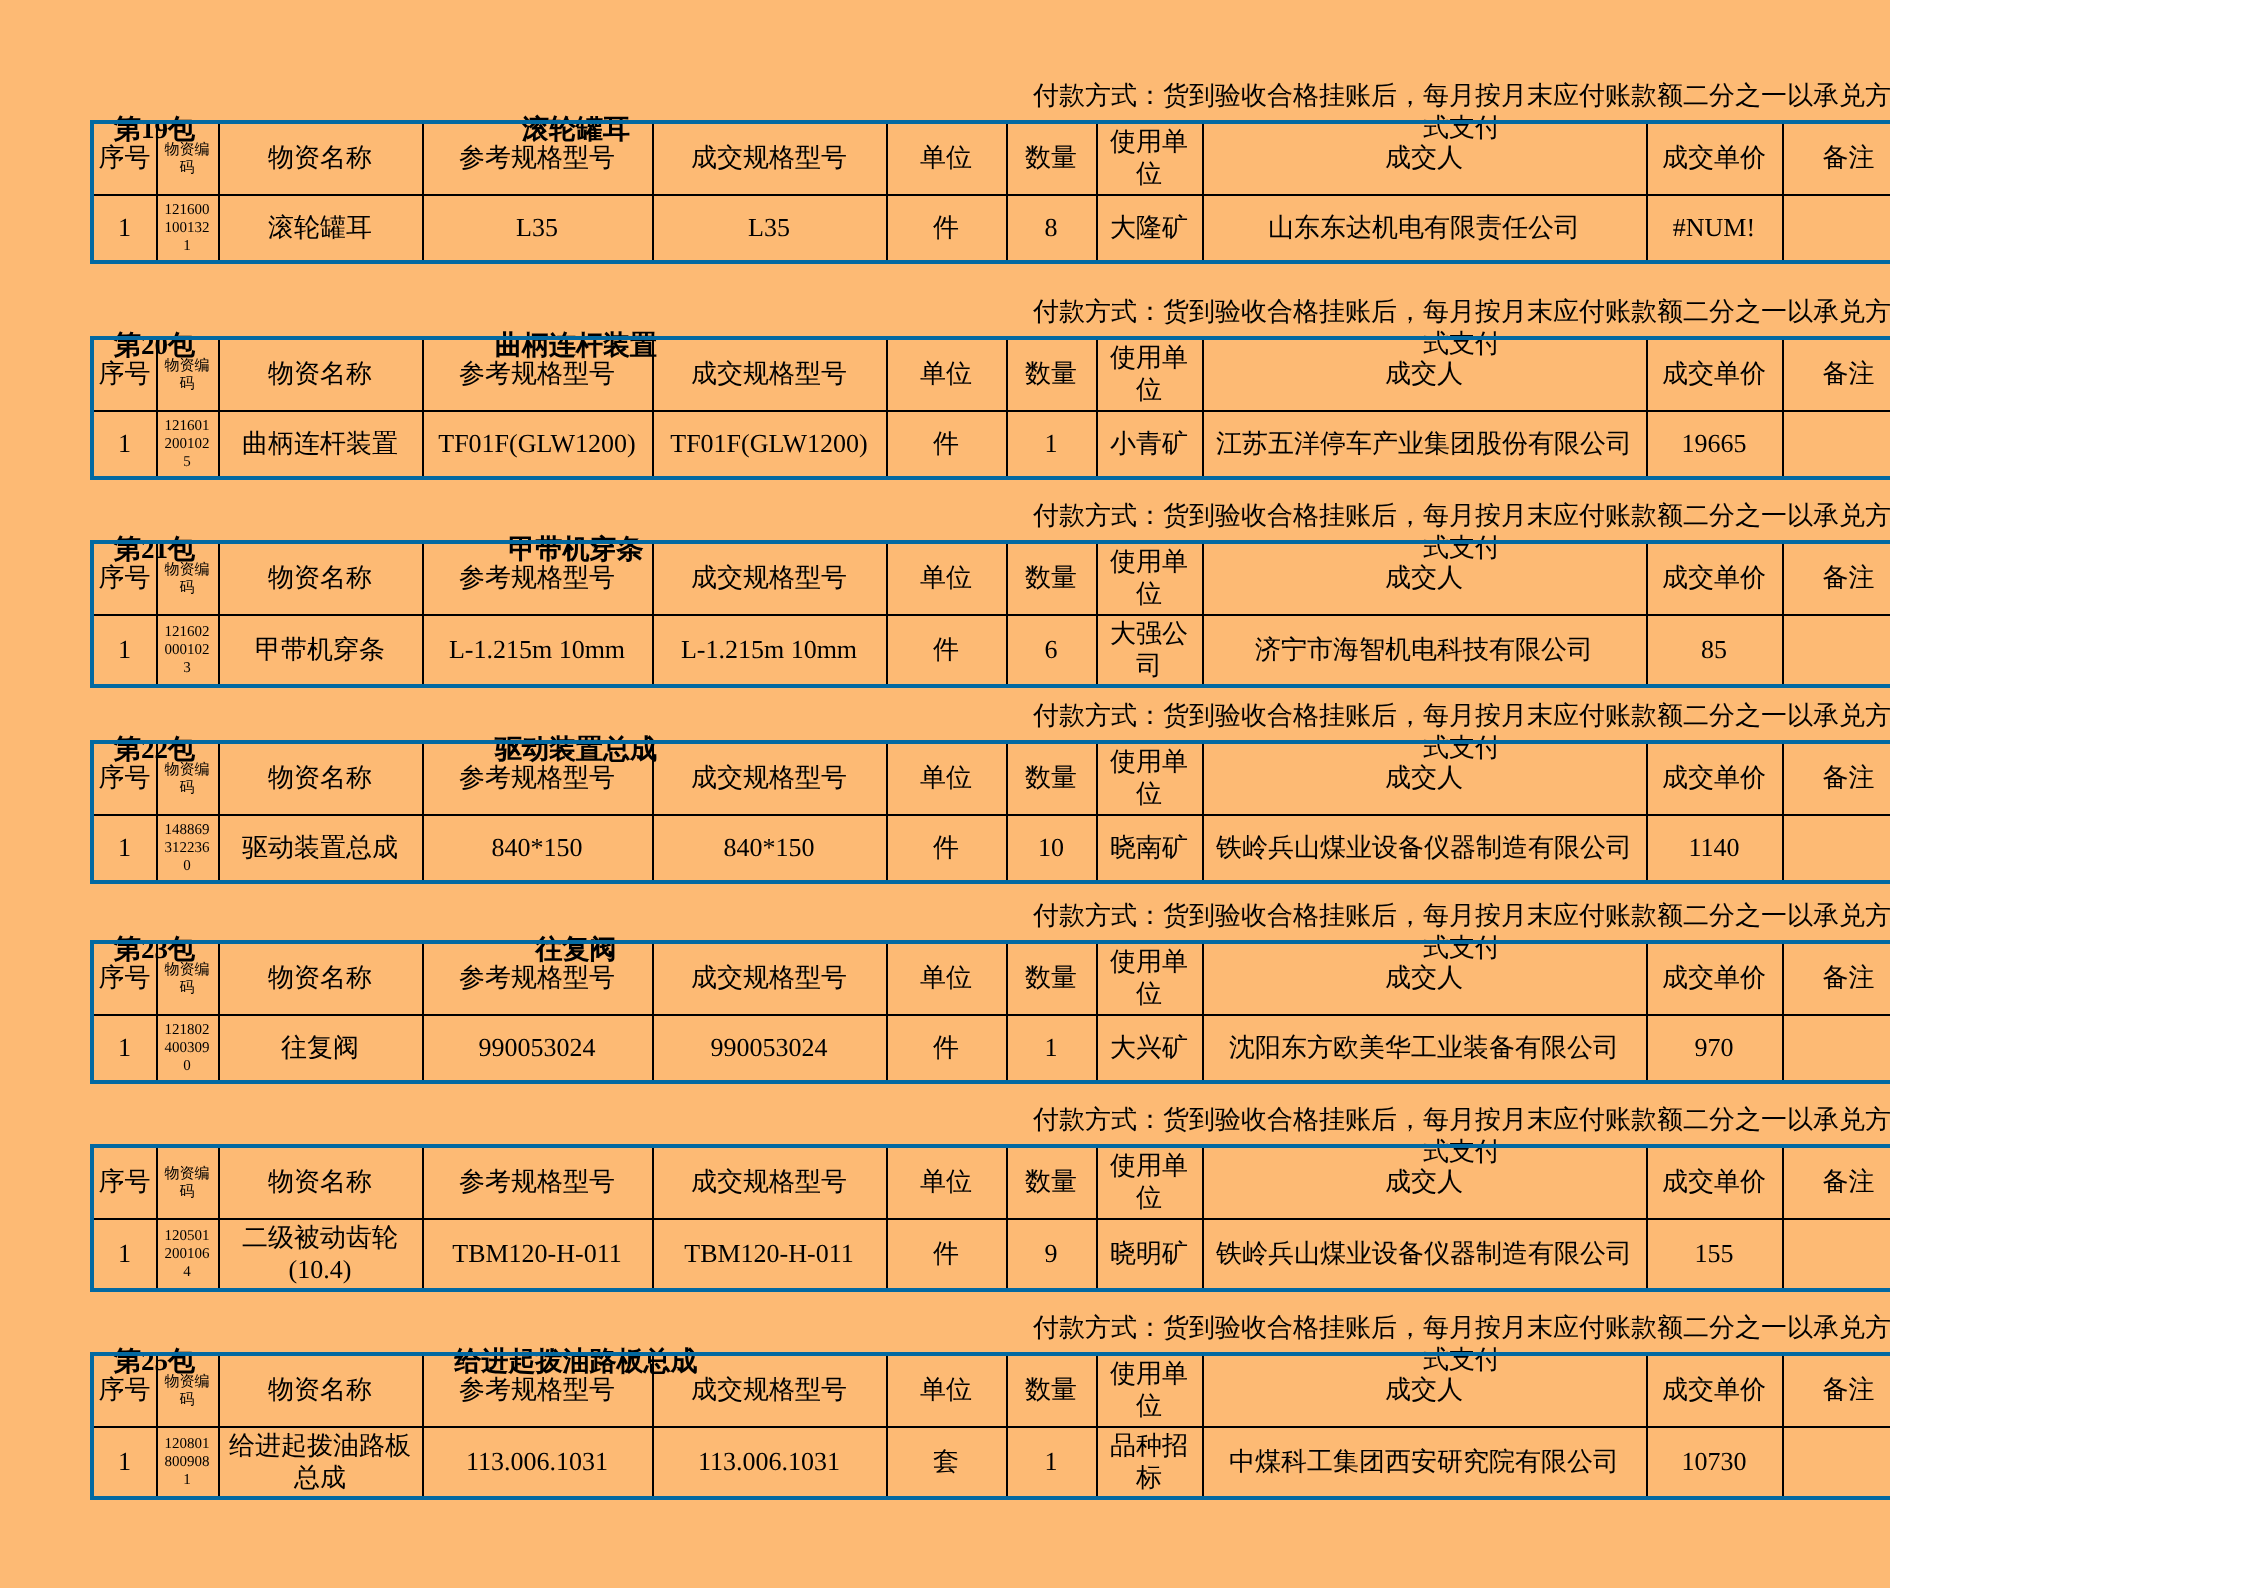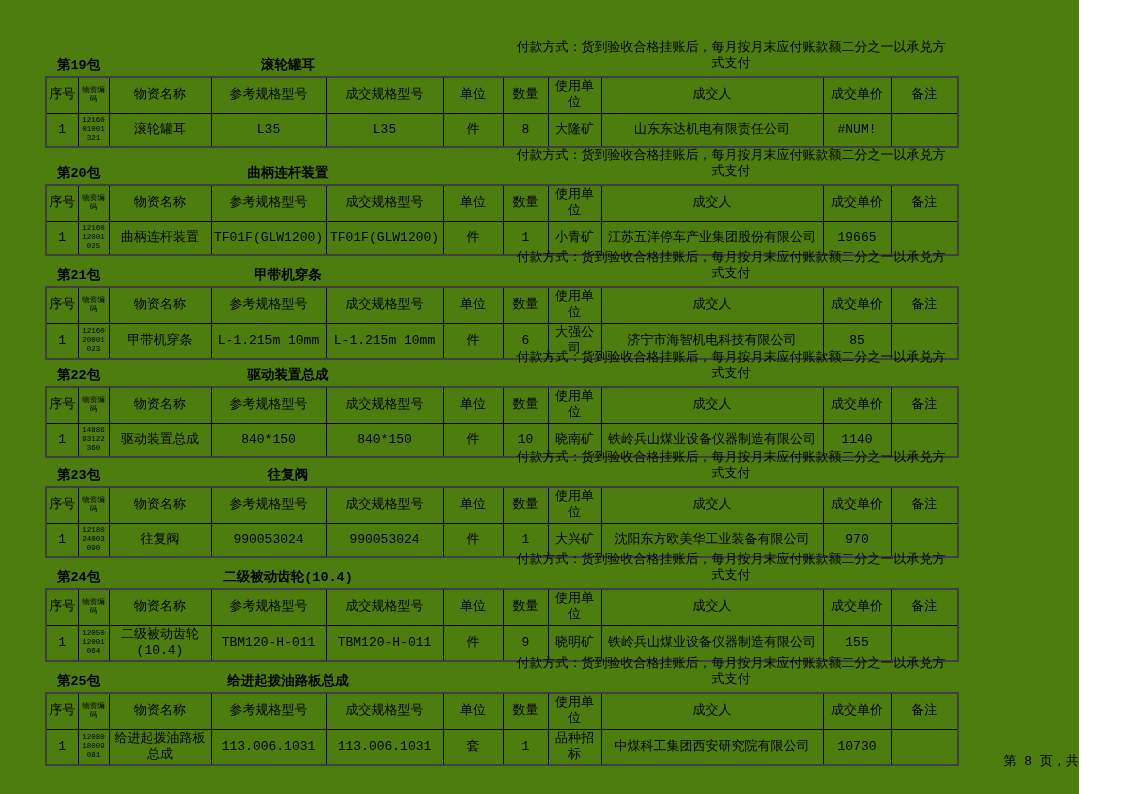--- a/index.html
+++ b/index.html
@@ -1,40 +1,40 @@
 <!DOCTYPE html>
 <html><head>
 <meta charset="utf-8">
 <style>
   * { margin:0; padding:0; box-sizing:border-box; }
   html,body { background:#fff; }
   #page {
-    position:relative; width:1079px; height:794px; background:#4d7c0f;
-    font-family:Liberation Mono, monospace; color:#000;
+    position:relative; width:945px; height:794px; background:#fdba74;
+    font-family:Liberation Serif, serif; color:#000;
     overflow:hidden;
   }
   section.pkg { position:absolute; left:45px; width:912px; height:110px; }
   section.pkg:nth-of-type(1){top:40px}
   section.pkg:nth-of-type(2){top:148px}
   section.pkg:nth-of-type(3){top:250px}
   section.pkg:nth-of-type(4){top:350px}
   section.pkg:nth-of-type(5){top:450px}
   section.pkg:nth-of-type(6){top:552px}
   section.pkg:nth-of-type(7){top:656px}
 
   .pay { position:absolute; top:0; left:451px; width:470px; text-align:center;
          font-size:13px; line-height:16px; }
   .trow { position:absolute; top:16px; left:0; width:100%; height:18px; }
   .pkgno { position:absolute; left:12px; top:0; font-weight:bold; font-size:13.5px; }
   .pkgtitle { position:absolute; left:63px; top:0; width:360px; text-align:center;
               font-weight:bold; font-size:13.5px; }
 
-  table.mat { position:absolute; top:36px; left:0; width:912px;
+  table.mat { position:absolute; top:20px; left:0; width:912px;
               border-collapse:collapse; table-layout:fixed;
-              border:2px solid #404040; }
+              border:2px solid #0369a1; }
   table.mat th, table.mat td {
     border:1px solid #000; text-align:center; vertical-align:middle;
     font-size:13px; line-height:16px; font-weight:normal; padding:1px 2px;
     overflow:hidden;
   }
   table.mat tr.hdr th { height:36px; }
   table.mat tr.dat td { height:34px; }
   .c-seq   { width:32px; }
   .c-code  { width:31px; }
   .c-name  { width:102px; }
@@ -259,24 +259,20 @@
       </tr>
     </tbody>
         </table>
   </section>
 
   <section class="pkg">
     <div class="pay">
       <div>付款方式：货到验收合格挂账后，每月按月末应付账款额二分之一以承兑方</div>
       <div>式支付</div>
     </div>
-    <div class="trow">
-      <span class="pkgno">第24包</span>
-      <span class="pkgtitle">二级被动齿轮(10.4)</span>
-    </div>
     <table class="mat">
       <tbody>
             <tr class="hdr">
         <th class="c-seq">序号</th>
         <th class="c-code smallhead">物资编码</th>
         <th class="c-name">物资名称</th>
         <th class="c-ref">参考规格型号</th>
         <th class="c-deal">成交规格型号</th>
         <th class="c-unit">单位</th>
         <th class="c-qty">数量</th>

